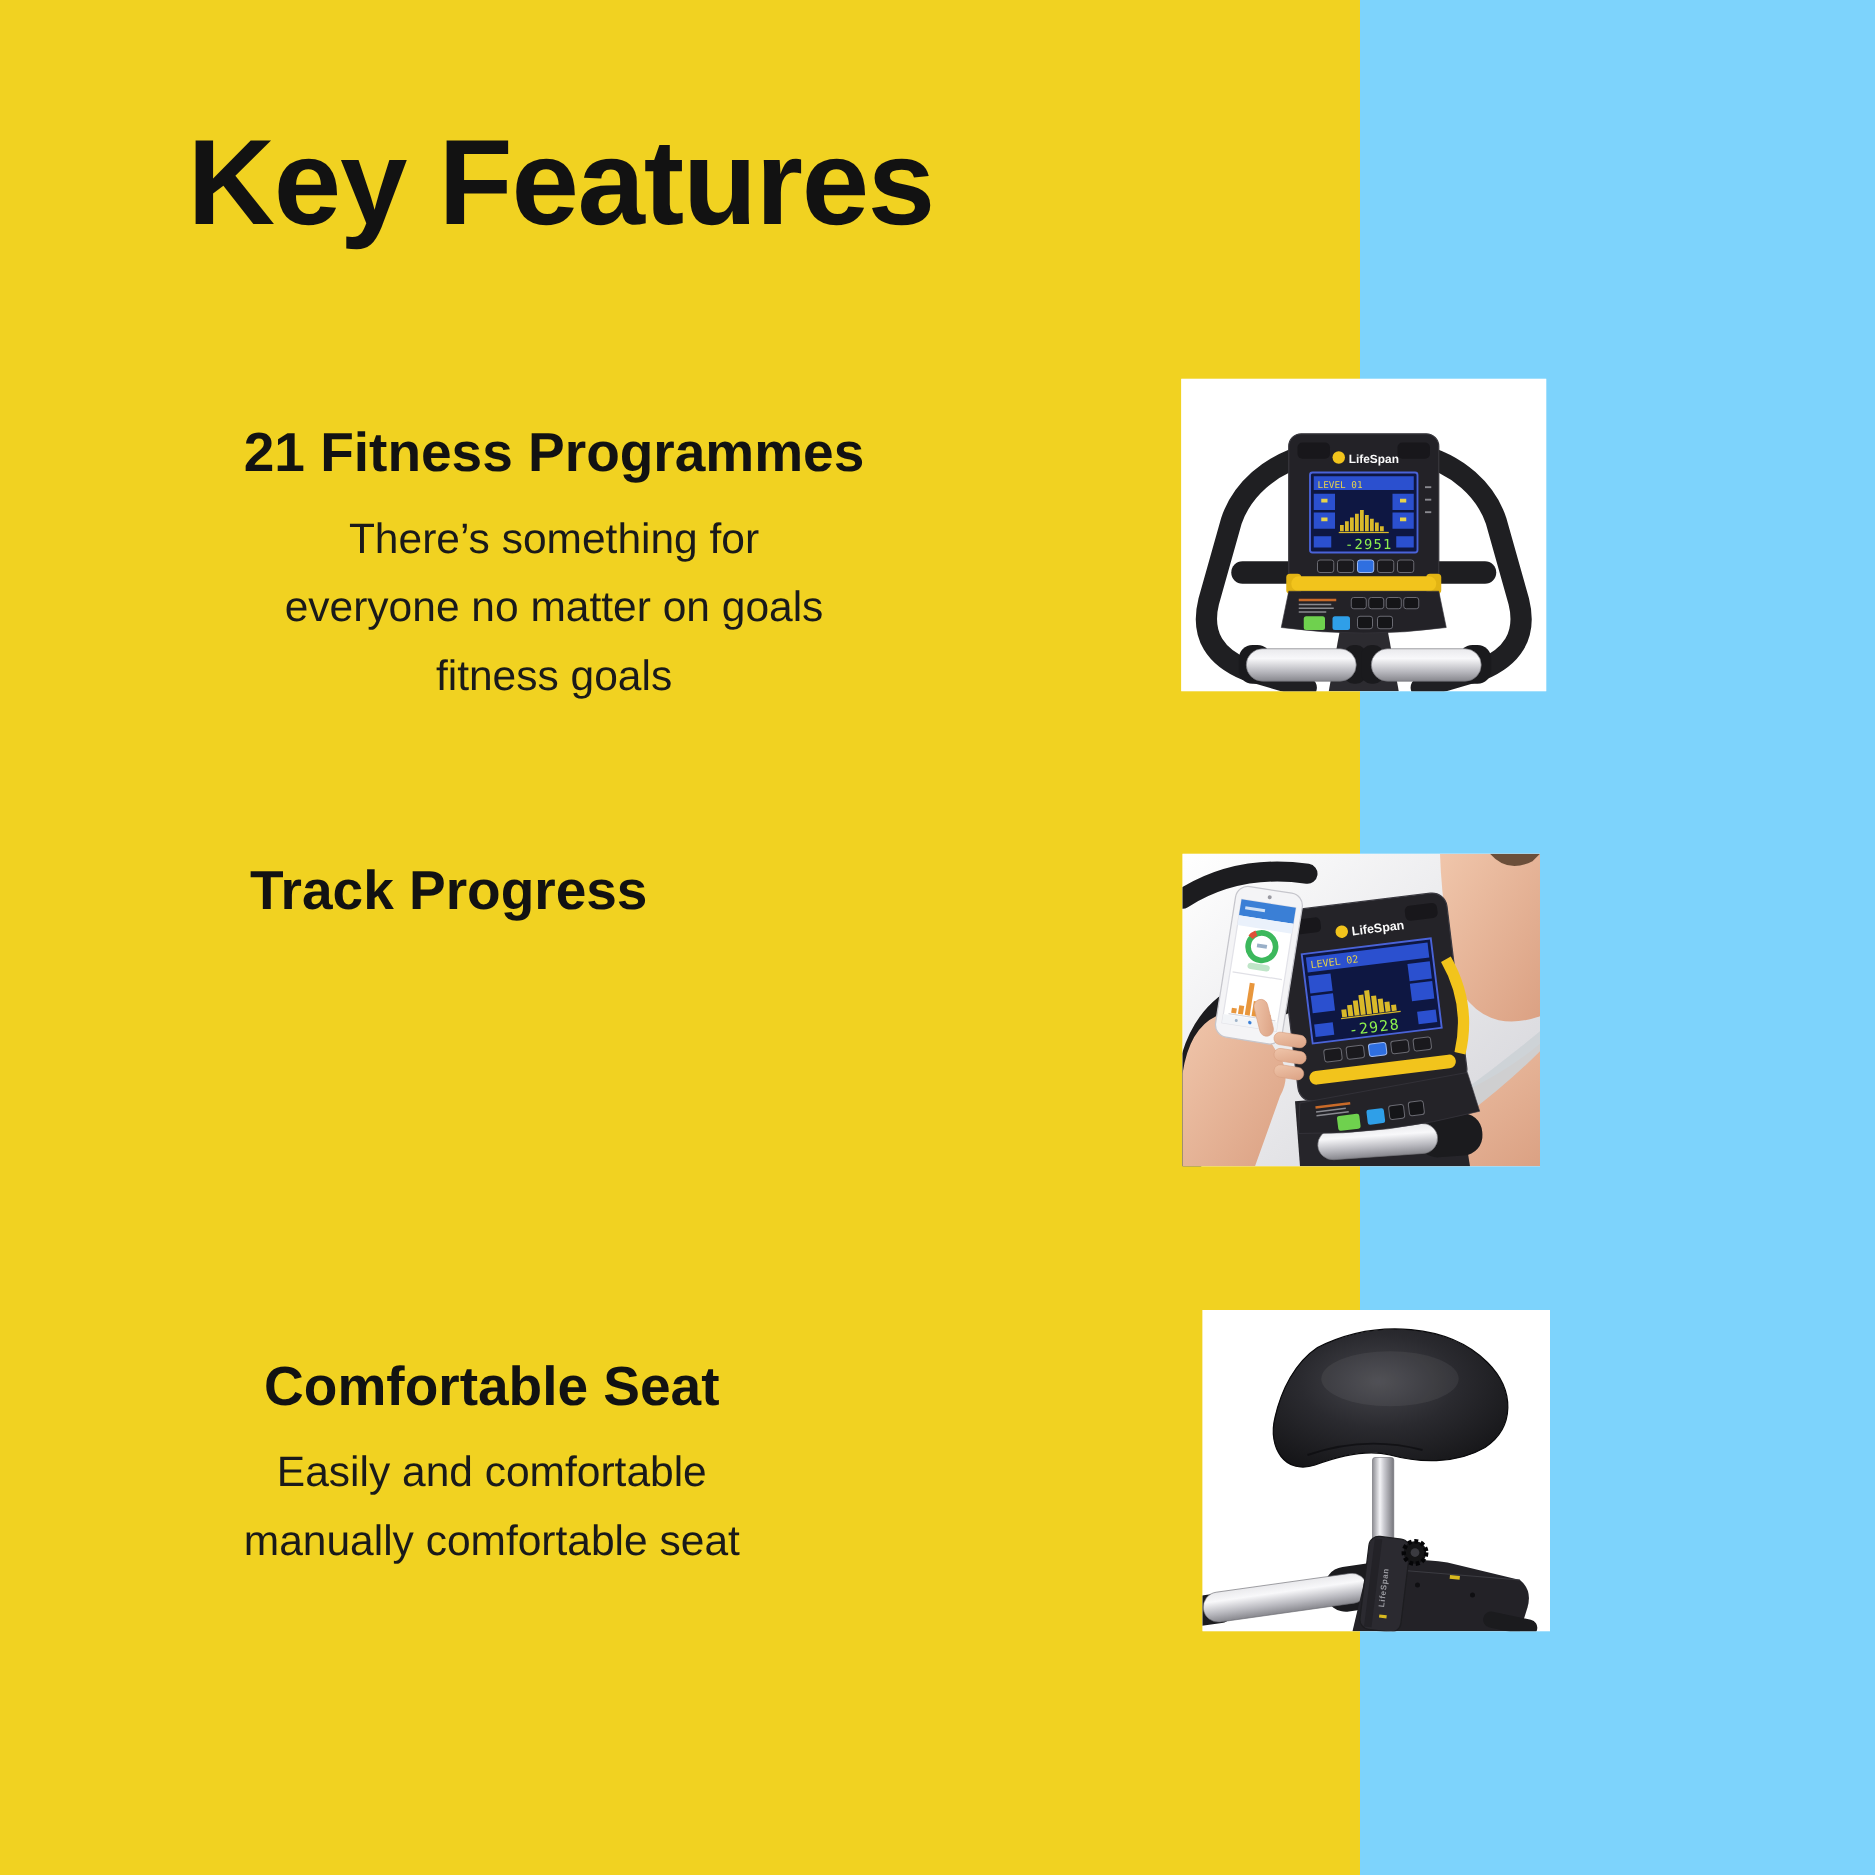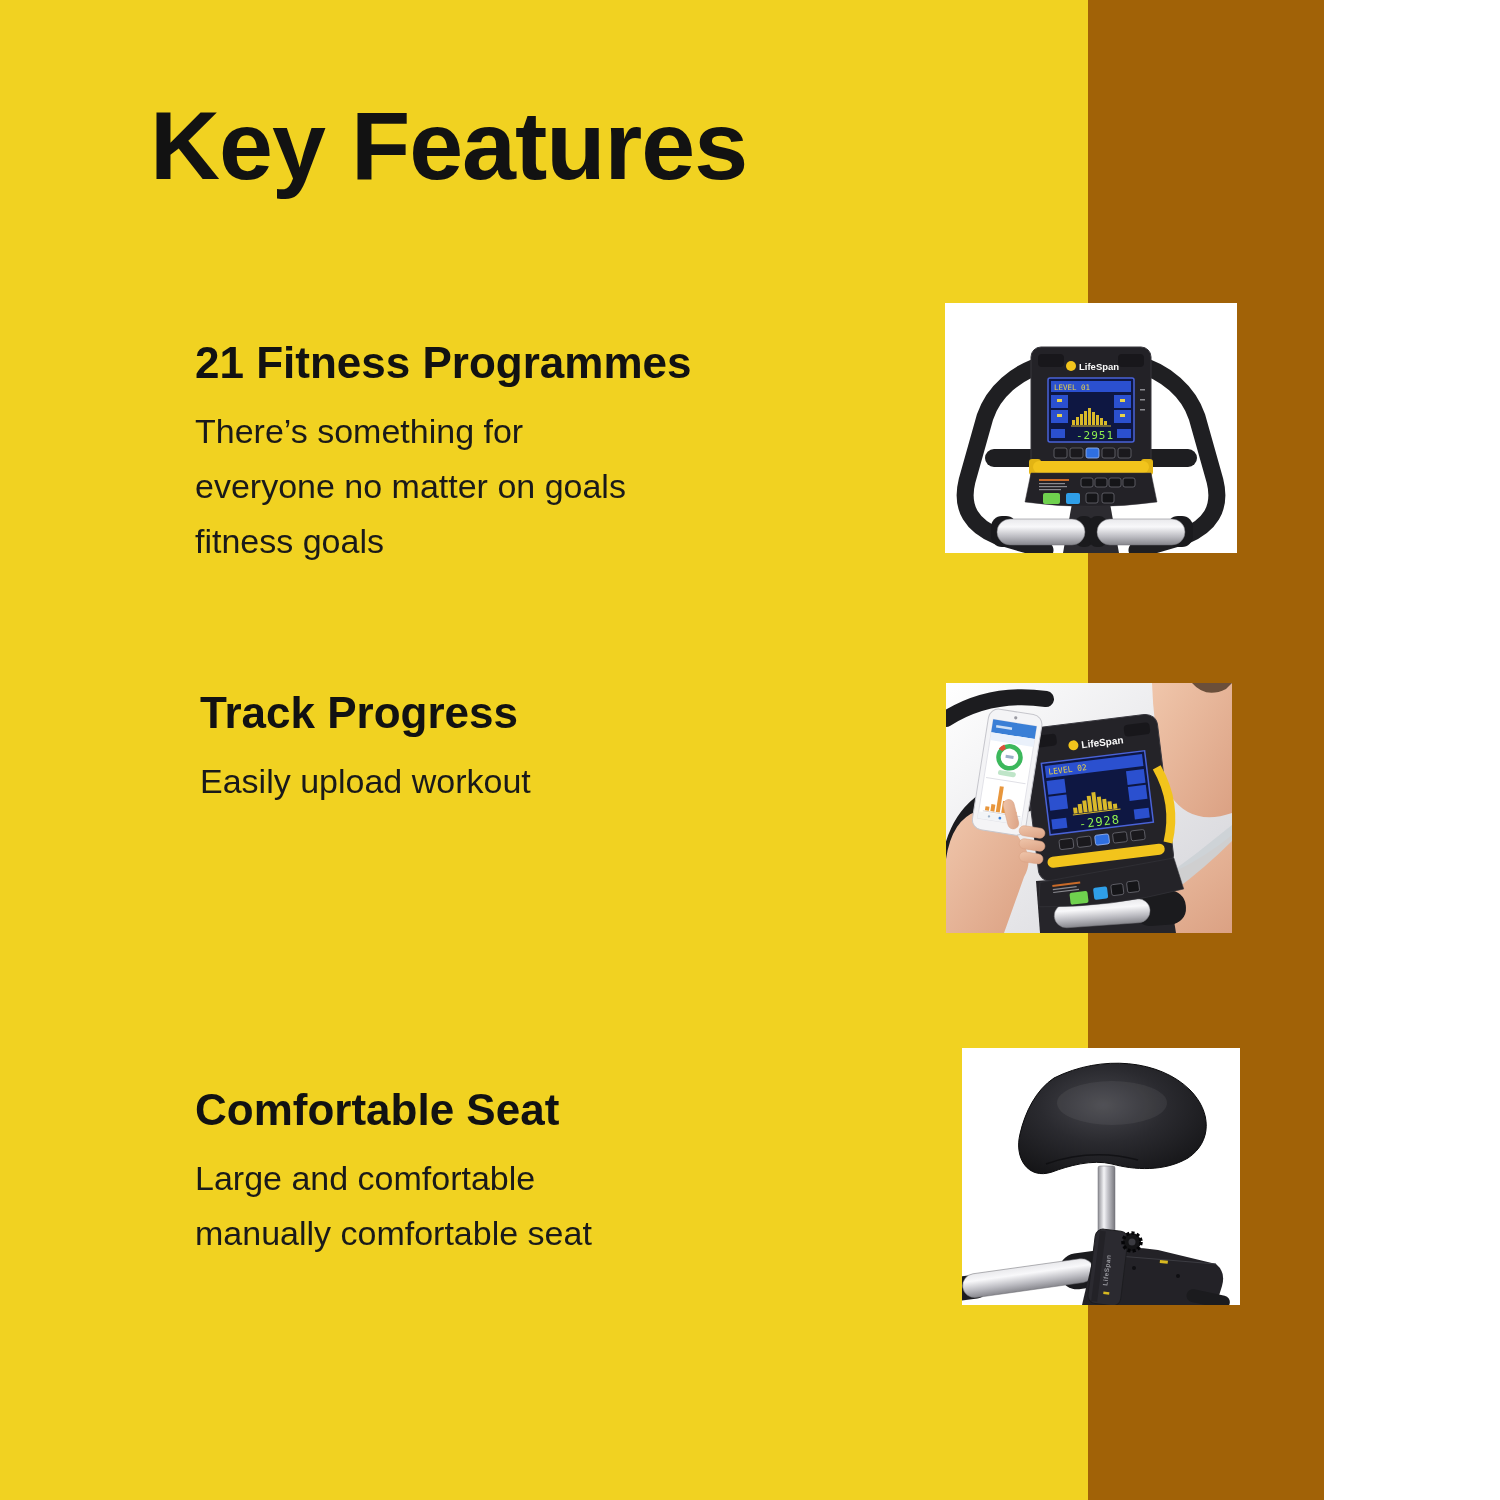--- a/index.html
+++ b/index.html
@@ -1,17 +1,17 @@
 <!DOCTYPE html>
 <html><head>
 <meta charset="utf-8">
 <style>
   html,body{margin:0;padding:0;}
-  .page{position:relative;width:1324px;height:1500px;background:#a16207;overflow:hidden;
-        font-family:"Liberation Sans",sans-serif;}
+  .page{position:relative;width:1500px;height:1500px;background:#7dd3fc;overflow:hidden;
+        font-family:"Liberation Sans",sans-serif;text-align:center;}
   .yellow-panel{position:absolute;left:0;top:0;width:1088px;height:1500px;background:#F1D221;}
   .page-title{position:absolute;left:150px;top:90px;font-size:97px;font-weight:800;
               color:#121212;letter-spacing:-1px;white-space:nowrap;}
   .feature{position:absolute;left:195px;}
   .feature h2{margin:0;font-size:44px;font-weight:800;color:#121212;letter-spacing:0;white-space:nowrap;}
   .feature .body{margin-top:16px;font-size:34px;line-height:55px;font-weight:400;color:#1a1a1a;}
   #feature-1{top:338px;}
   #feature-2{top:688px;left:200px;}
   #feature-3{top:1085px;}
   .photo{position:absolute;background:#fff;}
@@ -35,28 +35,27 @@
     <div class="body">
       <div>There’s something for</div>
       <div>everyone no matter on goals</div>
       <div>fitness goals</div>
     </div>
   </div>
 
   <div class="feature" id="feature-2">
     <h2>Track Progress</h2>
     <div class="body">
-      <div>Easily upload workout</div>
     </div>
   </div>
 
   <div class="feature" id="feature-3">
     <h2>Comfortable Seat</h2>
     <div class="body">
-      <div>Large and comfortable</div>
+      <div>Easily and comfortable</div>
       <div>manually comfortable seat</div>
     </div>
   </div>
 
   <div class="photo" id="photo-console">
     <svg viewBox="0 0 292 250">
       <defs>
         <linearGradient id="ch1" x1="0" y1="0" x2="0" y2="1">
           <stop offset="0" stop-color="#e9e9ec"></stop>
             <stop offset="0.3" stop-color="#f8f8fa"></stop>

